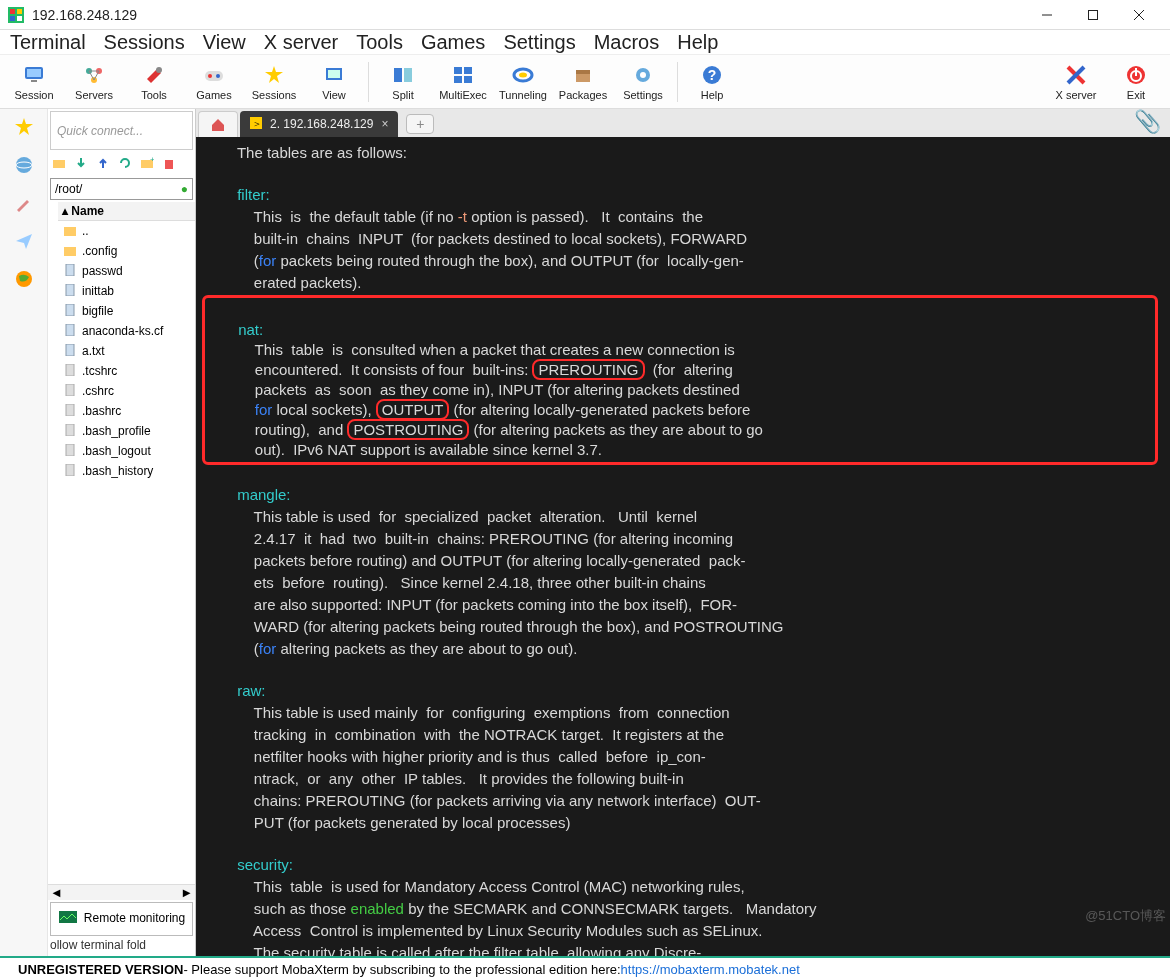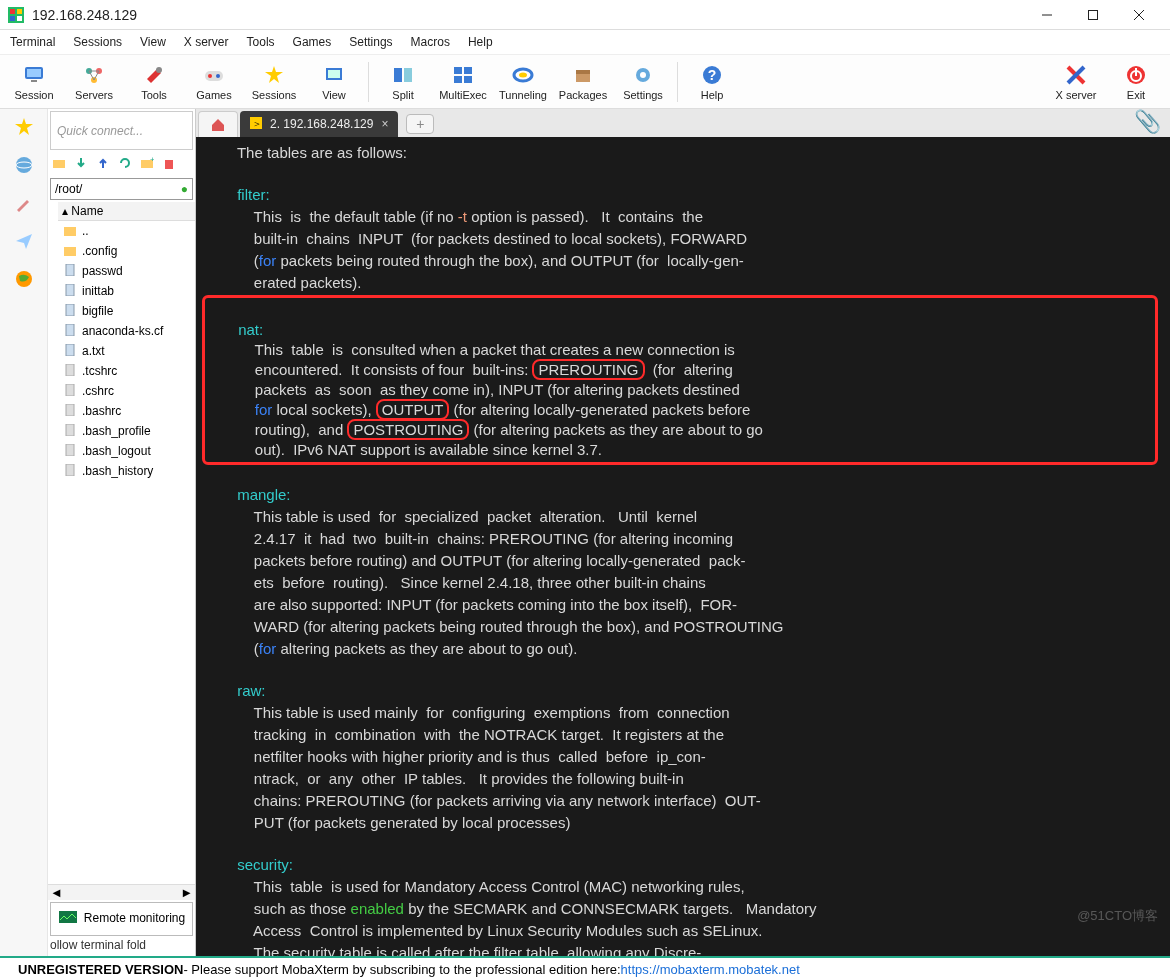--- a/index.html
+++ b/index.html
@@ -7,21 +7,21 @@
 
 
 .titlebar { height:30px; display:flex; align-items:center; padding:0 8px; background:#fff; border-bottom:1px solid #ddd; }
 .titlebar .icon { width:16px; height:16px; margin-right:8px; }
 .titlebar .title { flex:1; font-size:14px; color:#222; }
 .winbtn { width:46px; height:30px; display:flex; align-items:center; justify-content:center; color:#222; }
 .winbtn svg { width:10px; height:10px; }
 
 
 .menubar { height:24px; display:flex; align-items:center; padding:0 10px; gap:18px; background:#fff; }
-.menubar span { font-size:12px; color:#222; }
+.menubar span { font-size:20px; color:#222; }
 
 
 .toolbar { height:55px; display:flex; align-items:center; background:#fdfdfd; border-top:1px solid #eee; border-bottom:1px solid #ddd; padding:0 4px; position:relative;}
 .toolbtn { width:60px; height:50px; display:flex; flex-direction:column; align-items:center; justify-content:center; gap:2px;}
 .toolbtn .ic { width:24px; height:24px; display:flex; align-items:center; justify-content:center; }
 .toolbtn .lbl { font-size:11px; color:#222; }
 .toolbar .spacer { flex:1; }
 
 
 .main { display:flex; height:calc(100% - 30px - 24px - 55px - 24px); }
@@ -30,21 +30,21 @@
 .leftstrip { width:48px; background:#f7f7f7; display:flex; flex-direction:column; align-items:center; padding-top:6px; gap:14px; border-right:1px solid #e6e6e6;}
 .leftstrip .ic { width:24px; height:24px; display:flex; align-items:center; justify-content:center; }
 
 
 .sidebar { width:148px; background:#fff; display:flex; flex-direction:column; border-right:1px solid #ccc;}
 .quick { height:39px; border:1px solid #ccc; margin:2px; display:flex; align-items:center; padding:0 6px; color:#999; font-style:italic; font-size:12px;}
 .sbtool { height:24px; display:flex; align-items:center; gap:6px; padding:0 4px;}
 .sbtool .i { width:16px; height:16px; }
 .pathbox { height:22px; border:1px solid #999; margin:2px; display:flex; align-items:center; padding:0 4px; font-size:12px; justify-content:space-between;}
 .tree { flex:1; overflow:hidden; font-size:12px; padding-left:10px;}
-.tree .hdr { font-weight:normal; background:#f3f3f3; padding:2px 4px; border-bottom:1px solid #ddd;}
+.tree .hdr { font-weight:bold; background:#f3f3f3; padding:2px 4px; border-bottom:1px solid #ddd;}
 .tree .row { display:flex; align-items:center; gap:4px; height:20px; padding-left:6px;}
 .tree .row .fi { width:14px; height:14px; }
 .hscroll { height:16px; display:flex; align-items:center; justify-content:space-between; padding:0 2px; background:#f3f3f3; border-top:1px solid #ddd;}
 .remote { height:34px; display:flex; align-items:center; justify-content:center; gap:6px; border:1px solid #bbb; margin:2px; font-size:12px; text-align:center;}
 .follow { height:18px; font-size:12px; color:#333; overflow:hidden; white-space:nowrap; padding-left:2px;}
 
 
 .right { flex:1; display:flex; flex-direction:column; background:#1a1a1a; }
 .tabbar { height:28px; background:#e8e8e8; display:flex; align-items:flex-end; }
 .hometab { width:40px; height:26px; background:#f5f5f5; border:1px solid #ccc; border-bottom:none; border-radius:4px 4px 0 0; display:flex; align-items:center; justify-content:center; margin-left:2px;}
@@ -53,21 +53,21 @@
 .plustab { width:28px; height:20px; border:1px solid #bbb; border-radius:4px; display:flex; align-items:center; justify-content:center; margin-left:8px; margin-bottom:3px; background:#f5f5f5; color:#888; font-size:14px;}
 
 .term { flex:1; background:#1a1a1a; color:#d8d8d8; font-family: "Consolas","Courier New",monospace; font-size:15px; line-height:20px; padding:6px 12px; white-space:pre; overflow:hidden; position:relative;}
 .term .cyan{color:#3cc;} .term .green{color:#4c4;} .term .mag{color:#3b82f6;} .term .orange{color:#e97;}
 .redbox { position:relative; border:3px solid #ff2a2a; border-radius:6px; padding:2px 4px; margin-left:-6px;}
 .smallred { border:2px solid #ff2a2a; border-radius:8px; padding:0 4px;}
 
 .bottombar { height:24px; border-top:2px solid #2a8; background:#fff; display:flex; align-items:center; font-size:13px; padding:0 18px;}
 .bottombar b{font-weight:bold;}
 .bottombar a{color:#1a6ed8; text-decoration:none;}
-.watermark{position:absolute; right:12px; bottom:30px; color:#8a8a8a; font-size:13px; opacity:.55;}
+.watermark{position:absolute; right:4px; bottom:30px; color:#8a8a8a; font-size:13px; opacity:.55;}
 .cgreen{color:#3a3;}
 </style>
 </head>
 <body>
 
 <div class="titlebar">
   <span class="icon">
     <svg viewBox="0 0 16 16">
         <rect width="16" height="16" fill="#2b6"></rect>
         <rect x="2" y="2" width="5" height="5" fill="#e33"></rect>

